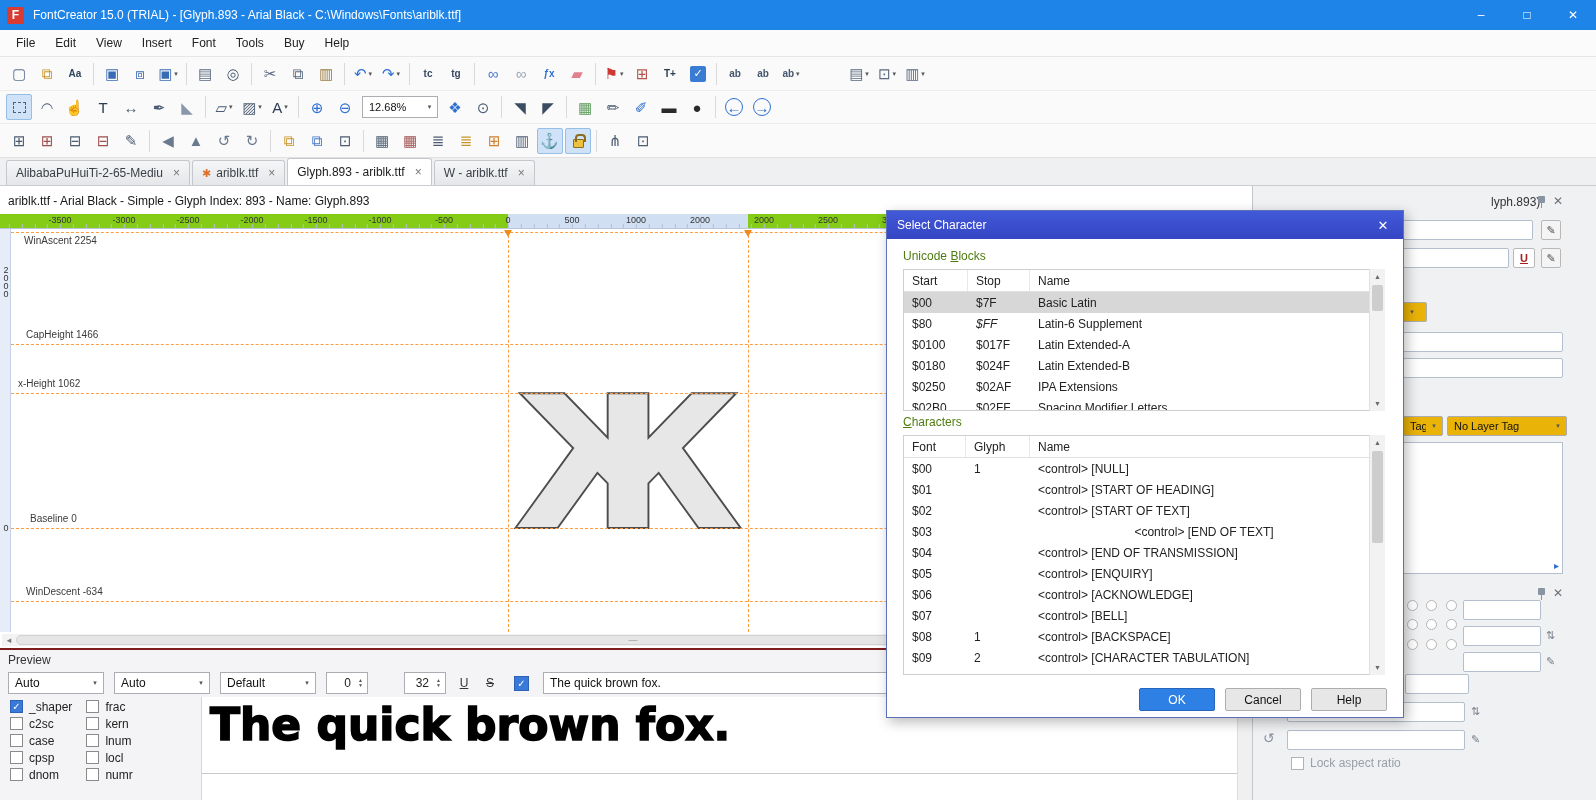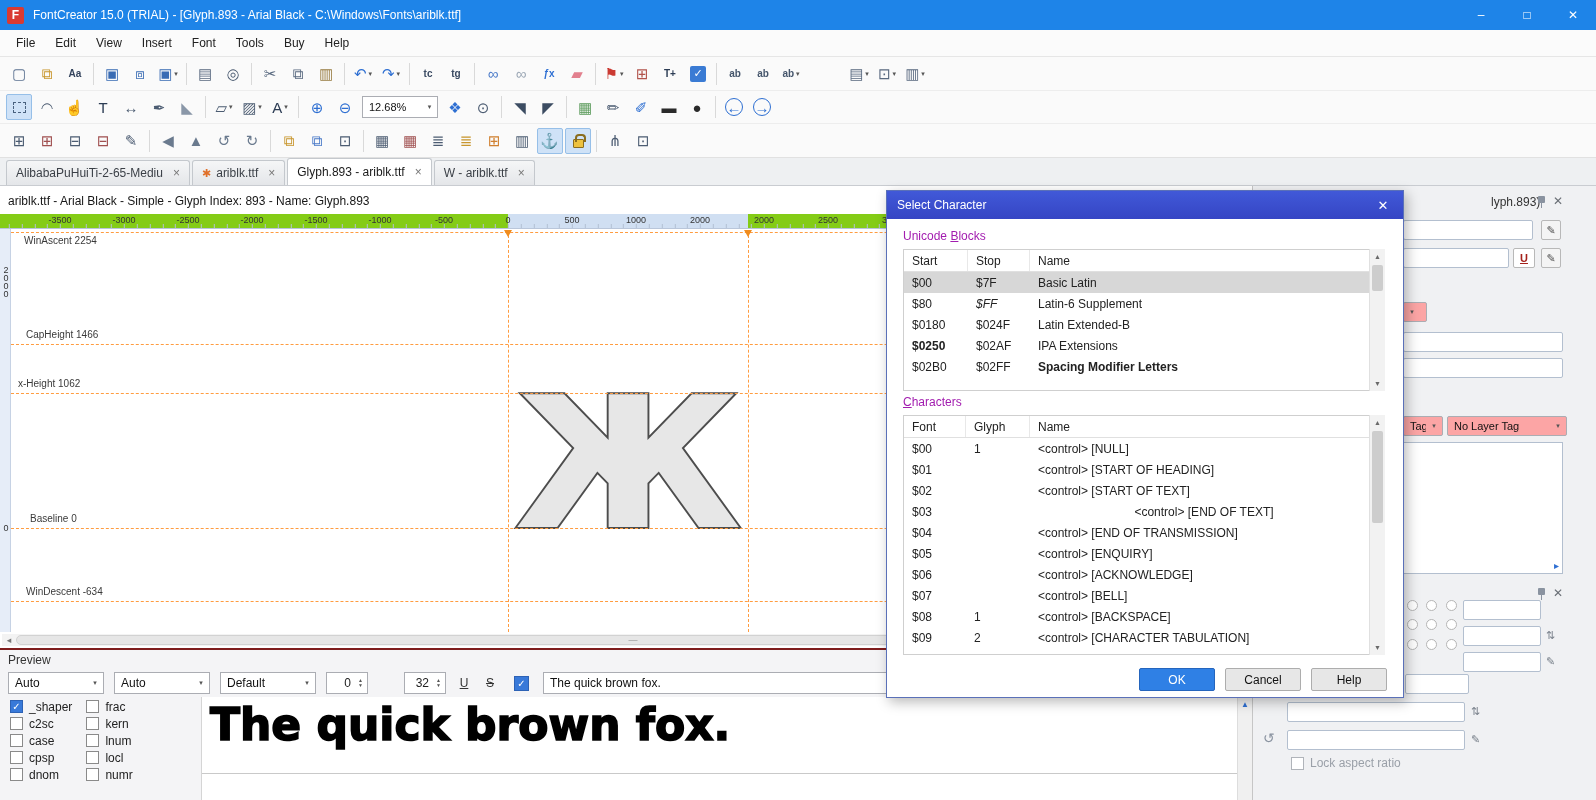--- a/index.html
+++ b/index.html
@@ -98,35 +98,35 @@
   
   .right-panel{position:absolute;left:1252px;top:186px;width:344px;height:614px;background:#f0f1f3;border-left:1px solid #c6c6c6}
   .rp-frag{position:absolute;left:238px;top:9px;color:#333;white-space:nowrap}
   .pin-i{display:inline-block;width:9px;height:13px;position:relative}
   .pin-i:before{content:"";position:absolute;top:0;left:1px;width:7px;height:7px;background:#8a93a0;border-radius:1px}
   .pin-i:after{content:"";position:absolute;top:7px;left:4px;width:1px;height:5px;background:#8a93a0}
   .rp-x{color:#6a6f76;font-size:12px}
   .rp-field{position:absolute;background:#fff;border:1px solid #b3bfcf;height:20px;border-radius:2px}
   .rp-btn{position:absolute;width:20px;height:20px;background:#f4f4f4;border:1px solid #b8b8b8;border-radius:2px;display:flex;align-items:center;justify-content:center;font-size:11px;color:#555}
   .rp-badge{position:absolute;width:22px;height:20px;background:#fff;border:1px solid #b8b8b8;border-radius:2px;display:flex;align-items:center;justify-content:center;font-size:11px;font-weight:bold;color:#a4201a;text-decoration:underline}
-  .rp-combo{position:absolute;height:20px;border:1px solid #abadb3;background:#fca5a5;display:flex;align-items:center;border-radius:2px}
+  .rp-combo{position:absolute;height:20px;border:1px solid #abadb3;background:#eab308;display:flex;align-items:center;border-radius:2px}
   .rp-combo .combo-val{font-size:11px}
   .rp-list{position:absolute;left:150px;top:256px;width:160px;height:132px;background:#fff;border:1px solid #b3bfcf}
   .rp-expand{position:absolute;right:3px;bottom:2px;color:#2e6fd2;font-size:10px}
   .anchor-grid{position:absolute;left:154px;top:414px;width:52px;height:52px;display:grid;grid-template-columns:repeat(3,1fr);gap:6px}
   .circ{width:11px;height:11px;border:1px solid #b5b5b5;border-radius:50%;background:#fff}
   .rp-rot{position:absolute;color:#8a93a0;font-size:14px}
   .rp-lock{position:absolute;left:38px;top:570px;display:flex;align-items:center;gap:6px;color:#9aa0a8}
   .rp-ico{position:absolute;font-size:11px;color:#7a828c}
 
   
-  .dialog{position:absolute;left:886px;top:190px;width:518px;height:508px;background:#fff;border:1px solid #5a70b8;box-shadow:3px 4px 12px rgba(0,0,0,.28);z-index:50}
+  .dialog{position:absolute;left:886px;top:210px;width:518px;height:508px;background:#fff;border:1px solid #5a70b8;box-shadow:3px 4px 12px rgba(0,0,0,.28);z-index:50}
   .dlg-title{height:28px;background:linear-gradient(#4159d8,#3545c4);color:#fff;display:flex;align-items:center;padding:0 10px}
   .dlg-close{margin-left:auto;width:20px;text-align:center;font-size:13px}
-  .dlg-label{position:absolute;left:16px;color:#a21caf}
+  .dlg-label{position:absolute;left:16px;color:#4d7c0f}
   .dlg-label .u{text-decoration:underline}
   .dtable{position:absolute;left:16px;width:468px;border:1px solid #cfcfcf;overflow:hidden;background:#fff}
   .trow{display:flex;height:21px;align-items:center}
   .trow.thead{height:22px;border-bottom:1px solid #e0e0e0}
   .thead .tcell{border-right:1px solid #e8e8e8;height:100%;display:flex;align-items:center}
   .tcell{padding-left:8px;white-space:nowrap;overflow:hidden;flex:none}
   .trow.sel{background:#d7d7d7}
   .vsb{position:absolute;top:0;bottom:0;right:0;width:16px;background:#f2f2f2;border-left:1px solid #e0e0e0;z-index:2}
   .sb-a{position:absolute;left:0;width:100%;text-align:center;font-size:7px;color:#6a6a6a}
   .sb-a.up{top:4px}
@@ -670,33 +670,38 @@
         <div class="tcell" style="width: 64px;">$00</div>
         <div class="tcell" style="width: 62px;">$7F</div>
         <div class="tcell" style="flex: 1 1 0%;">Basic Latin</div>
       </div>
       <div class="trow">
         <div class="tcell" style="width: 64px;">$80</div>
         <div class="tcell" style="width: 62px; font-style: italic;">$FF</div>
         <div class="tcell" style="flex: 1 1 0%;">Latin-6 Supplement</div>
       </div>
       <div class="trow">
+        <div class="tcell" style="width: 64px;">$0100</div>
+        <div class="tcell" style="width: 62px;">$017F</div>
+        <div class="tcell" style="flex: 1 1 0%;">Latin Extended-A</div>
+      </div>
+      <div class="trow">
         <div class="tcell" style="width: 64px;">$0180</div>
         <div class="tcell" style="width: 62px;">$024F</div>
         <div class="tcell" style="flex: 1 1 0%;">Latin Extended-B</div>
       </div>
       <div class="trow">
-        <div class="tcell" style="width: 64px; font-weight: bold;">$0250</div>
+        <div class="tcell" style="width: 64px;">$0250</div>
         <div class="tcell" style="width: 62px;">$02AF</div>
         <div class="tcell" style="flex: 1 1 0%;">IPA Extensions</div>
       </div>
       <div class="trow">
         <div class="tcell" style="width: 64px;">$02B0</div>
         <div class="tcell" style="width: 62px;">$02FF</div>
-        <div class="tcell" style="flex: 1 1 0%; font-weight: bold;">Spacing Modifier Letters</div>
+        <div class="tcell" style="flex: 1 1 0%;">Spacing Modifier Letters</div>
       </div>
     </div>
   <div class="vsb" style="top:58px;height:142px;right:18px;bottom:auto">
     <span class="sb-a up">▲</span>
     <span class="sb-a dn">▼</span>
     <div class="sb-thumb" style="top:16px;height:26px"></div>
   </div>
 
   <div class="dlg-label" style="top:204px"><span></span><span class="u">C</span><span>haracters</span></div>
   <div class="dtable" style="top:224px;height:240px">

